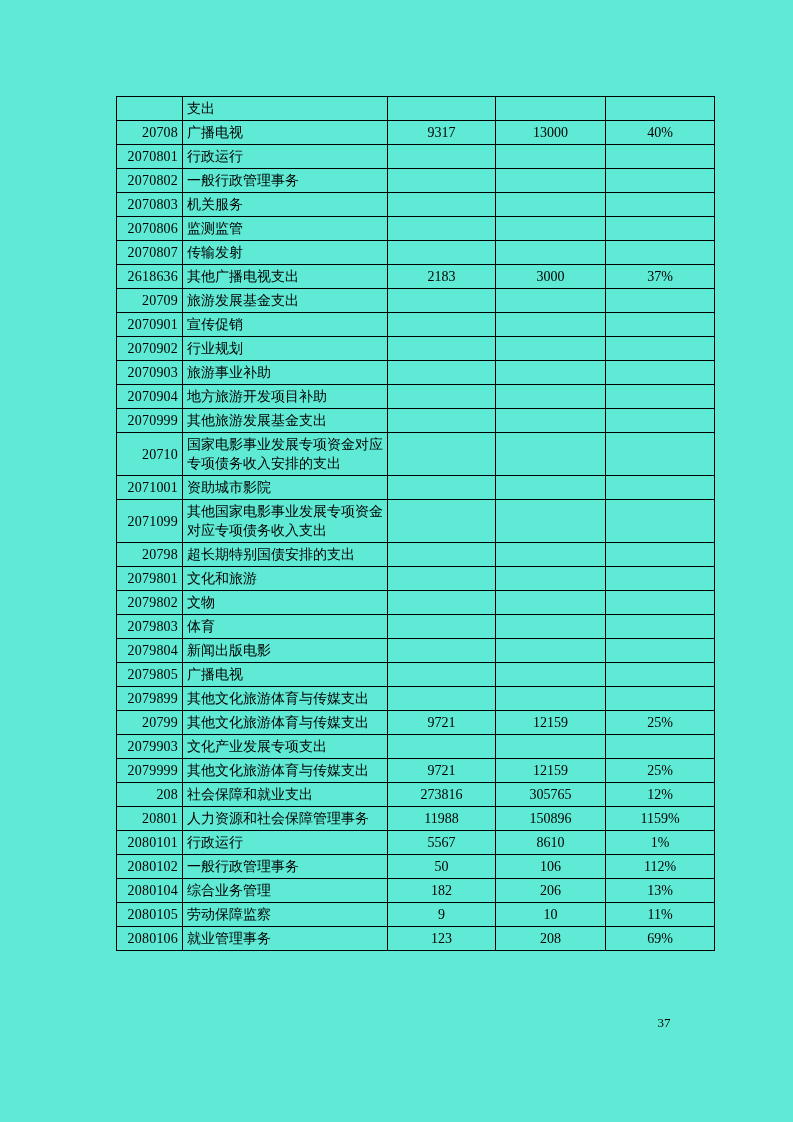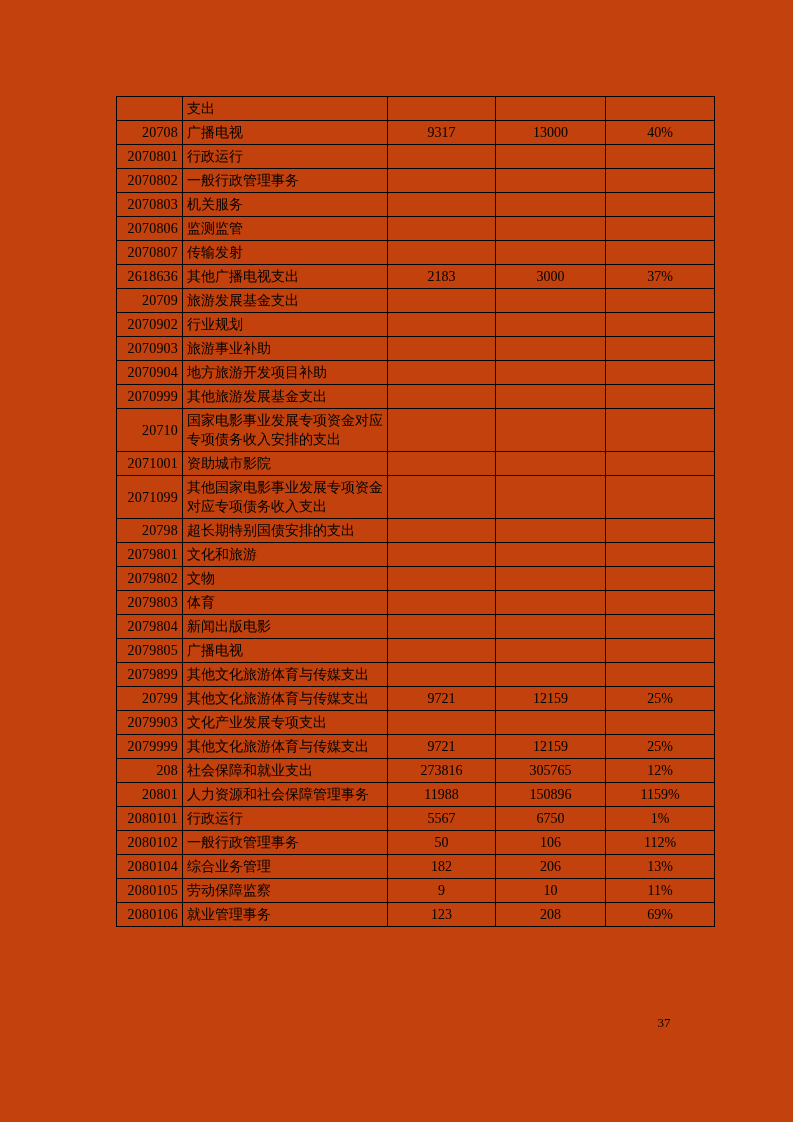--- a/index.html
+++ b/index.html
@@ -4,21 +4,21 @@
 <style>
   html, body {
     margin: 0;
     padding: 0;
     background: #ffffff;
   }
   .page {
     position: relative;
     width: 793px;
     height: 1122px;
-    background: #c2410c;
+    background: #5eead4;
     overflow: hidden;
     font-family: "Liberation Serif", "DejaVu Serif", serif;
     color: #000000;
   }
   table.budget-table {
     position: absolute;
     left: 116px;
     top: 96px;
     width: 598px;
     border-collapse: collapse;
@@ -131,20 +131,27 @@
           <td class="col-num">37%</td>
         </tr>
         <tr>
           <td class="col-code">20709</td>
           <td class="col-item">旅游发展基金支出</td>
           <td class="col-num"></td>
           <td class="col-num"></td>
           <td class="col-num"></td>
         </tr>
         <tr>
+          <td class="col-code">2070901</td>
+          <td class="col-item">宣传促销</td>
+          <td class="col-num"></td>
+          <td class="col-num"></td>
+          <td class="col-num"></td>
+        </tr>
+        <tr>
           <td class="col-code">2070902</td>
           <td class="col-item">行业规划</td>
           <td class="col-num"></td>
           <td class="col-num"></td>
           <td class="col-num"></td>
         </tr>
         <tr>
           <td class="col-code">2070903</td>
           <td class="col-item">旅游事业补助</td>
           <td class="col-num"></td>
@@ -267,21 +274,21 @@
           <td class="col-code">20801</td>
           <td class="col-item">人力资源和社会保障管理事务</td>
           <td class="col-num">11988</td>
           <td class="col-num">150896</td>
           <td class="col-num">1159%</td>
         </tr>
         <tr>
           <td class="col-code">2080101</td>
           <td class="col-item">行政运行</td>
           <td class="col-num">5567</td>
-          <td class="col-num">6750</td>
+          <td class="col-num">8610</td>
           <td class="col-num">1%</td>
         </tr>
         <tr>
           <td class="col-code">2080102</td>
           <td class="col-item">一般行政管理事务</td>
           <td class="col-num">50</td>
           <td class="col-num">106</td>
           <td class="col-num">112%</td>
         </tr>
         <tr>

